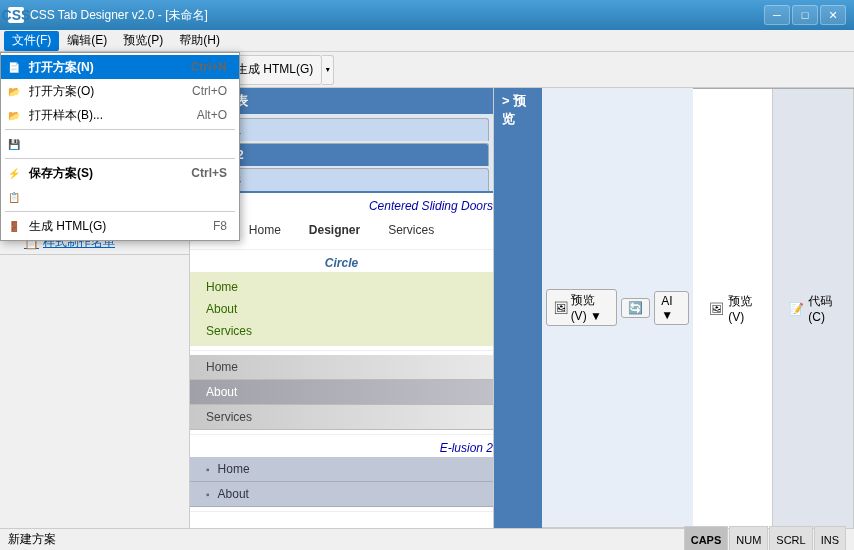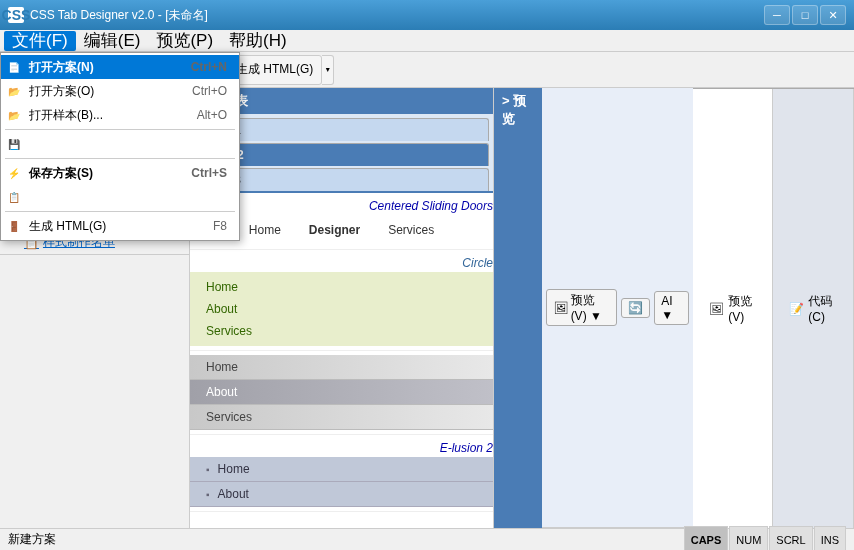--- a/index.html
+++ b/index.html
@@ -59,21 +59,21 @@
       align-items: center;
       padding: 0 4px;
       position: relative;
       z-index: 200;
     }
     .menubar-item {
       padding: 2px 8px;
       cursor: pointer;
       height: 20px;
       display: flex; align-items: center;
-      font-size: 17px;
+      font-size: 12px;
       border-radius: 2px;
     }
     .menubar-item:hover, .menubar-item.active {
       background: #0078d7;
       color: white;
     }
 
     
     .dropdown-menu {
       position: absolute;
@@ -293,25 +293,26 @@
     }
     .nav-tab-link {
       padding: 4px 14px;
       color: #333;
       font-size: 12px;
     }
     .nav-tab-link.active-link { font-weight: bold; }
 
     
     .nav-circle-title {
-      text-align: right;
+      text-align: center;
       color: #336699;
       font-size: 12px;
       padding: 2px 0;
       font-style: italic;
+      font-weight: bold;
     }
     .nav-circle-items {
       background: #e8eecc;
       padding: 4px 0;
     }
     .nav-circle-item {
       padding: 4px 16px;
       color: #336600;
       font-size: 12px;
       cursor: pointer;

